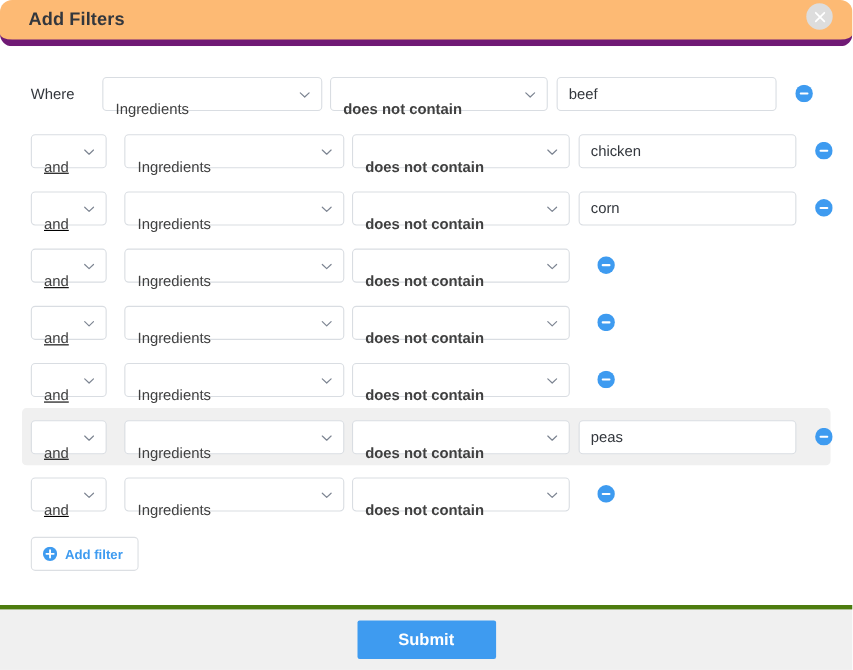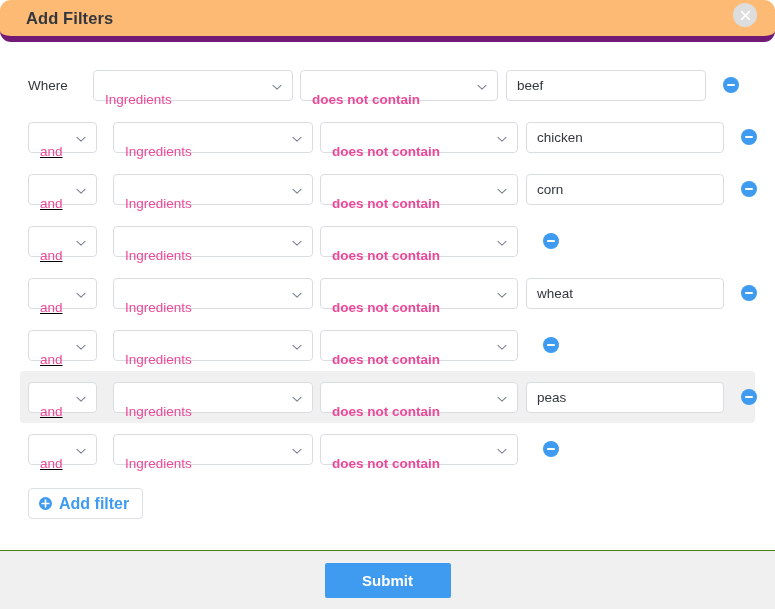--- a/index.html
+++ b/index.html
@@ -102,21 +102,21 @@
     border: 1px solid #d9dde2;
     border-radius: 4px;
     background: #ffffff;
     display: flex;
     align-items: center;
     box-sizing: border-box;
     cursor: pointer;
   }
   .sel .sel-text {
     font-size: 13.5px;
-    color: #ec4899;
+    color: #404040;
     padding-left: 11px;
     white-space: nowrap;
     overflow: hidden;
     margin-top: 28px;
   }
   .sel .chev {
     position: absolute;
     right: 9px;
     top: 50%;
     transform: translateY(-50%);
@@ -170,31 +170,31 @@
     cursor: pointer;
   }
   .add-filter-btn .plus-icon {
     width: 13px;
     height: 13px;
     margin-right: 7px;
     flex: 0 0 auto;
   }
   .add-filter-btn .plus-icon svg { display: block; }
   .add-filter-label {
-    font-size: 16px;
+    font-size: 12px;
     font-weight: bold;
     color: #3e9bf0;
   }
 
   
   .modal-footer {
     height: 59px;
     min-height: 59px;
     background: #f0f0f0;
-    border-top: 1px solid #4d7c0f;
+    border-top: 4px solid #4d7c0f;
     display: flex;
     align-items: center;
     justify-content: center;
     box-sizing: border-box;
   }
   .submit-btn {
     width: 126px;
     height: 35px;
     background: #3e9bf0;
     border: none;
@@ -346,21 +346,20 @@
             <span class="chev"><svg viewBox="0 0 12 12" width="12" height="12">
                 <path d="M2 4.4 L6 8.2 L10 4.4" fill="none" stroke="#7d8592" stroke-width="1.1" stroke-linecap="round" stroke-linejoin="round"></path>
               </svg></span>
           </div>
           <div class="sel sel-op">
             <span class="sel-text">does not contain</span>
             <span class="chev"><svg viewBox="0 0 12 12" width="12" height="12">
                 <path d="M2 4.4 L6 8.2 L10 4.4" fill="none" stroke="#7d8592" stroke-width="1.1" stroke-linecap="round" stroke-linejoin="round"></path>
               </svg></span>
           </div>
-          <input class="val-input" type="text" value="wheat" style="">
           <span class="remove-btn">
             <svg width="16" height="16" viewBox="0 0 16 16">
               <circle cx="8" cy="8" r="8" fill="#3e9bf0"></circle>
               <rect x="4" y="7.1" width="8" height="1.9" rx="0.9" fill="#ffffff"></rect>
             </svg>
           </span>
         </div>
         <div class="filter-row">
           <div class="conj-slot">
             <div class="sel sel-conj">

